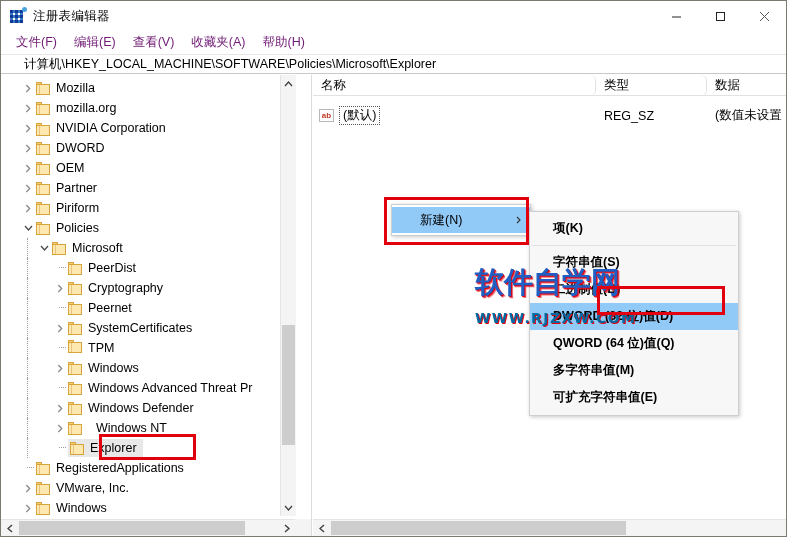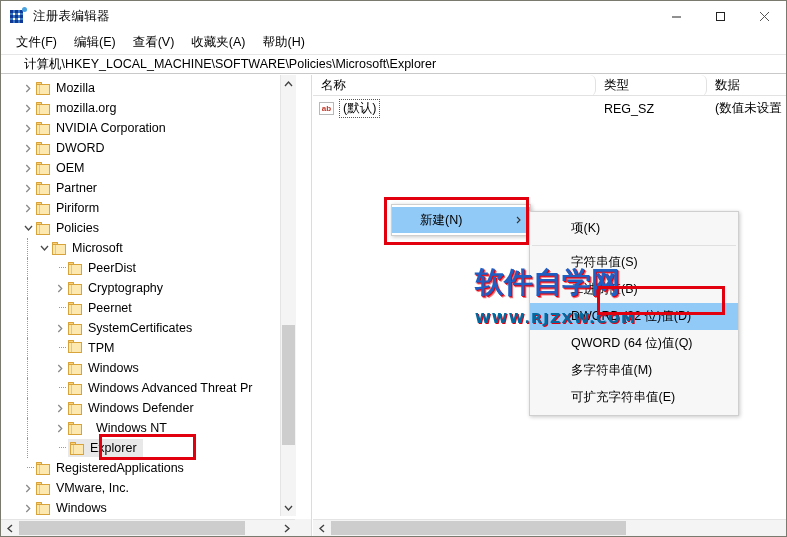--- a/index.html
+++ b/index.html
@@ -84,21 +84,21 @@
     width: 785px;
     height: 23px;
     background: #ffffff;
     display: flex;
     align-items: center;
     padding-left: 7px;
     box-sizing: border-box;
   }
   .menu-item {
     font-size: 12.5px;
-    color: #000000;
+    color: #701a75;
     padding: 2px 9px 2px 8px;
     white-space: nowrap;
   }
 
   
   .addressbar {
     position: absolute;
     left: 0; top: 53px;
     width: 785px;
     height: 20px;
@@ -316,20 +316,21 @@
   .col-data { width: 79px; border-right: none; }
 
   .list-rows {
     position: absolute;
     left: 0; top: 23px;
     width: 473px;
   }
   .list-row {
     height: 21px;
     display: flex;
+    margin-top: 7px;
   }
   .cell {
     font-size: 12.5px;
     color: #000000;
     display: flex;
     align-items: center;
     box-sizing: border-box;
     height: 21px;
     white-space: nowrap;
   }
@@ -424,22 +425,23 @@
     box-shadow: 1px 1px 4px rgba(0,0,0,0.22);
     padding: 3px 0 4px 0;
     box-sizing: border-box;
   }
   .sub-item {
     height: 27px;
     display: flex;
     align-items: center;
     font-size: 12.5px;
     color: #000000;
-    padding-left: 41px;
-    box-sizing: border-box;
+    padding-left: 23px;
+    box-sizing: border-box;
+    font-weight: bold;
   }
   .sub-item.highlight {
     background: #91c9f7;
   }
   .sub-sep {
     height: 1px;
     background: #e0e0e0;
     margin: 3px 2px 3px 2px;
   }
 
@@ -562,21 +564,21 @@
                 </div>
                 <span>mozilla.org</span>
               </div>
             </div>
             <div class="tree-row">
               <div class="twisty">
                 <svg width="6" height="9" viewBox="0 0 6 9">
                   <path d="M1.3 1 L4.7 4.5 L1.3 8" fill="none" stroke="#8a8a8a" stroke-width="1.3"></path>
                 </svg>
               </div>
-              <div class="row-label" style="display: flex; align-items: center;">
+              <div class="row-label" style="display: flex; align-items: flex-end;">
                 <div class="folder">
                   <div class="tab"></div>
                   <div class="body"></div>
                   <div class="spine"></div>
                 </div>
                 <span>NVIDIA Corporation</span>
               </div>
             </div>
             <div class="tree-row">
               <div class="twisty">

